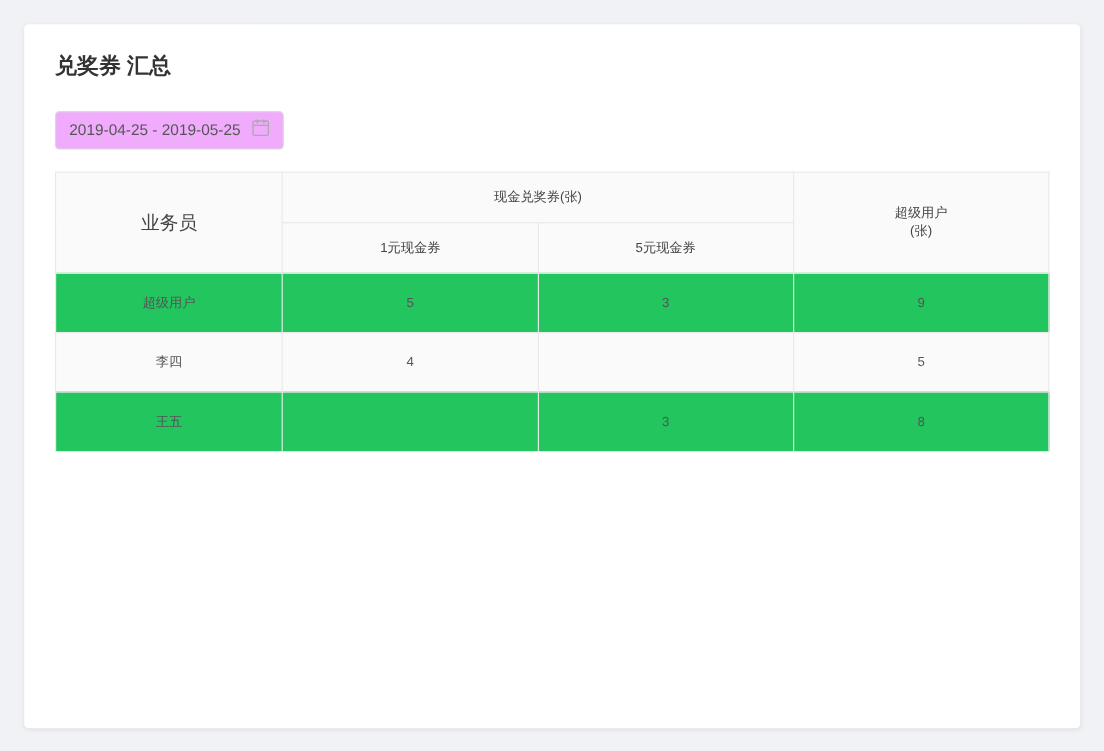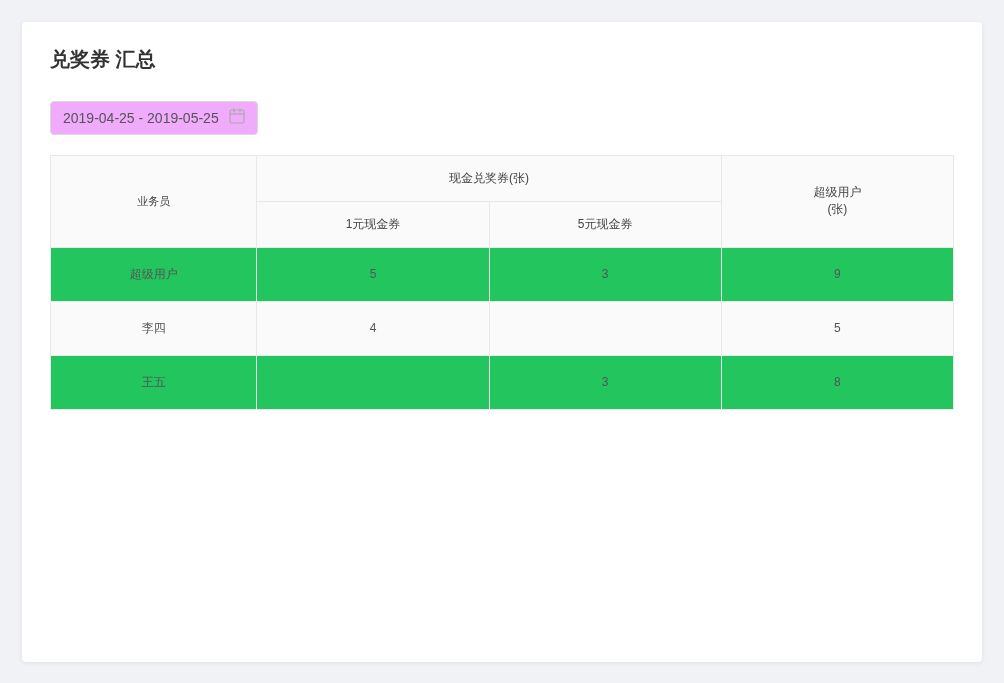--- a/index.html
+++ b/index.html
@@ -81,21 +81,21 @@
       background: #22c55e;
     }
 
     tbody tr:nth-child(even) td {
       background: #fafafa;
     }
 
     .th-salesperson {
       width: 160px;
       vertical-align: middle;
-      font-size: 11px;
+      font-size: 17px;
     }
 
     .th-cash-group {
       background: #fafafa;
     }
   </style>
 </head>
 <body>
 
 <div class="card">

